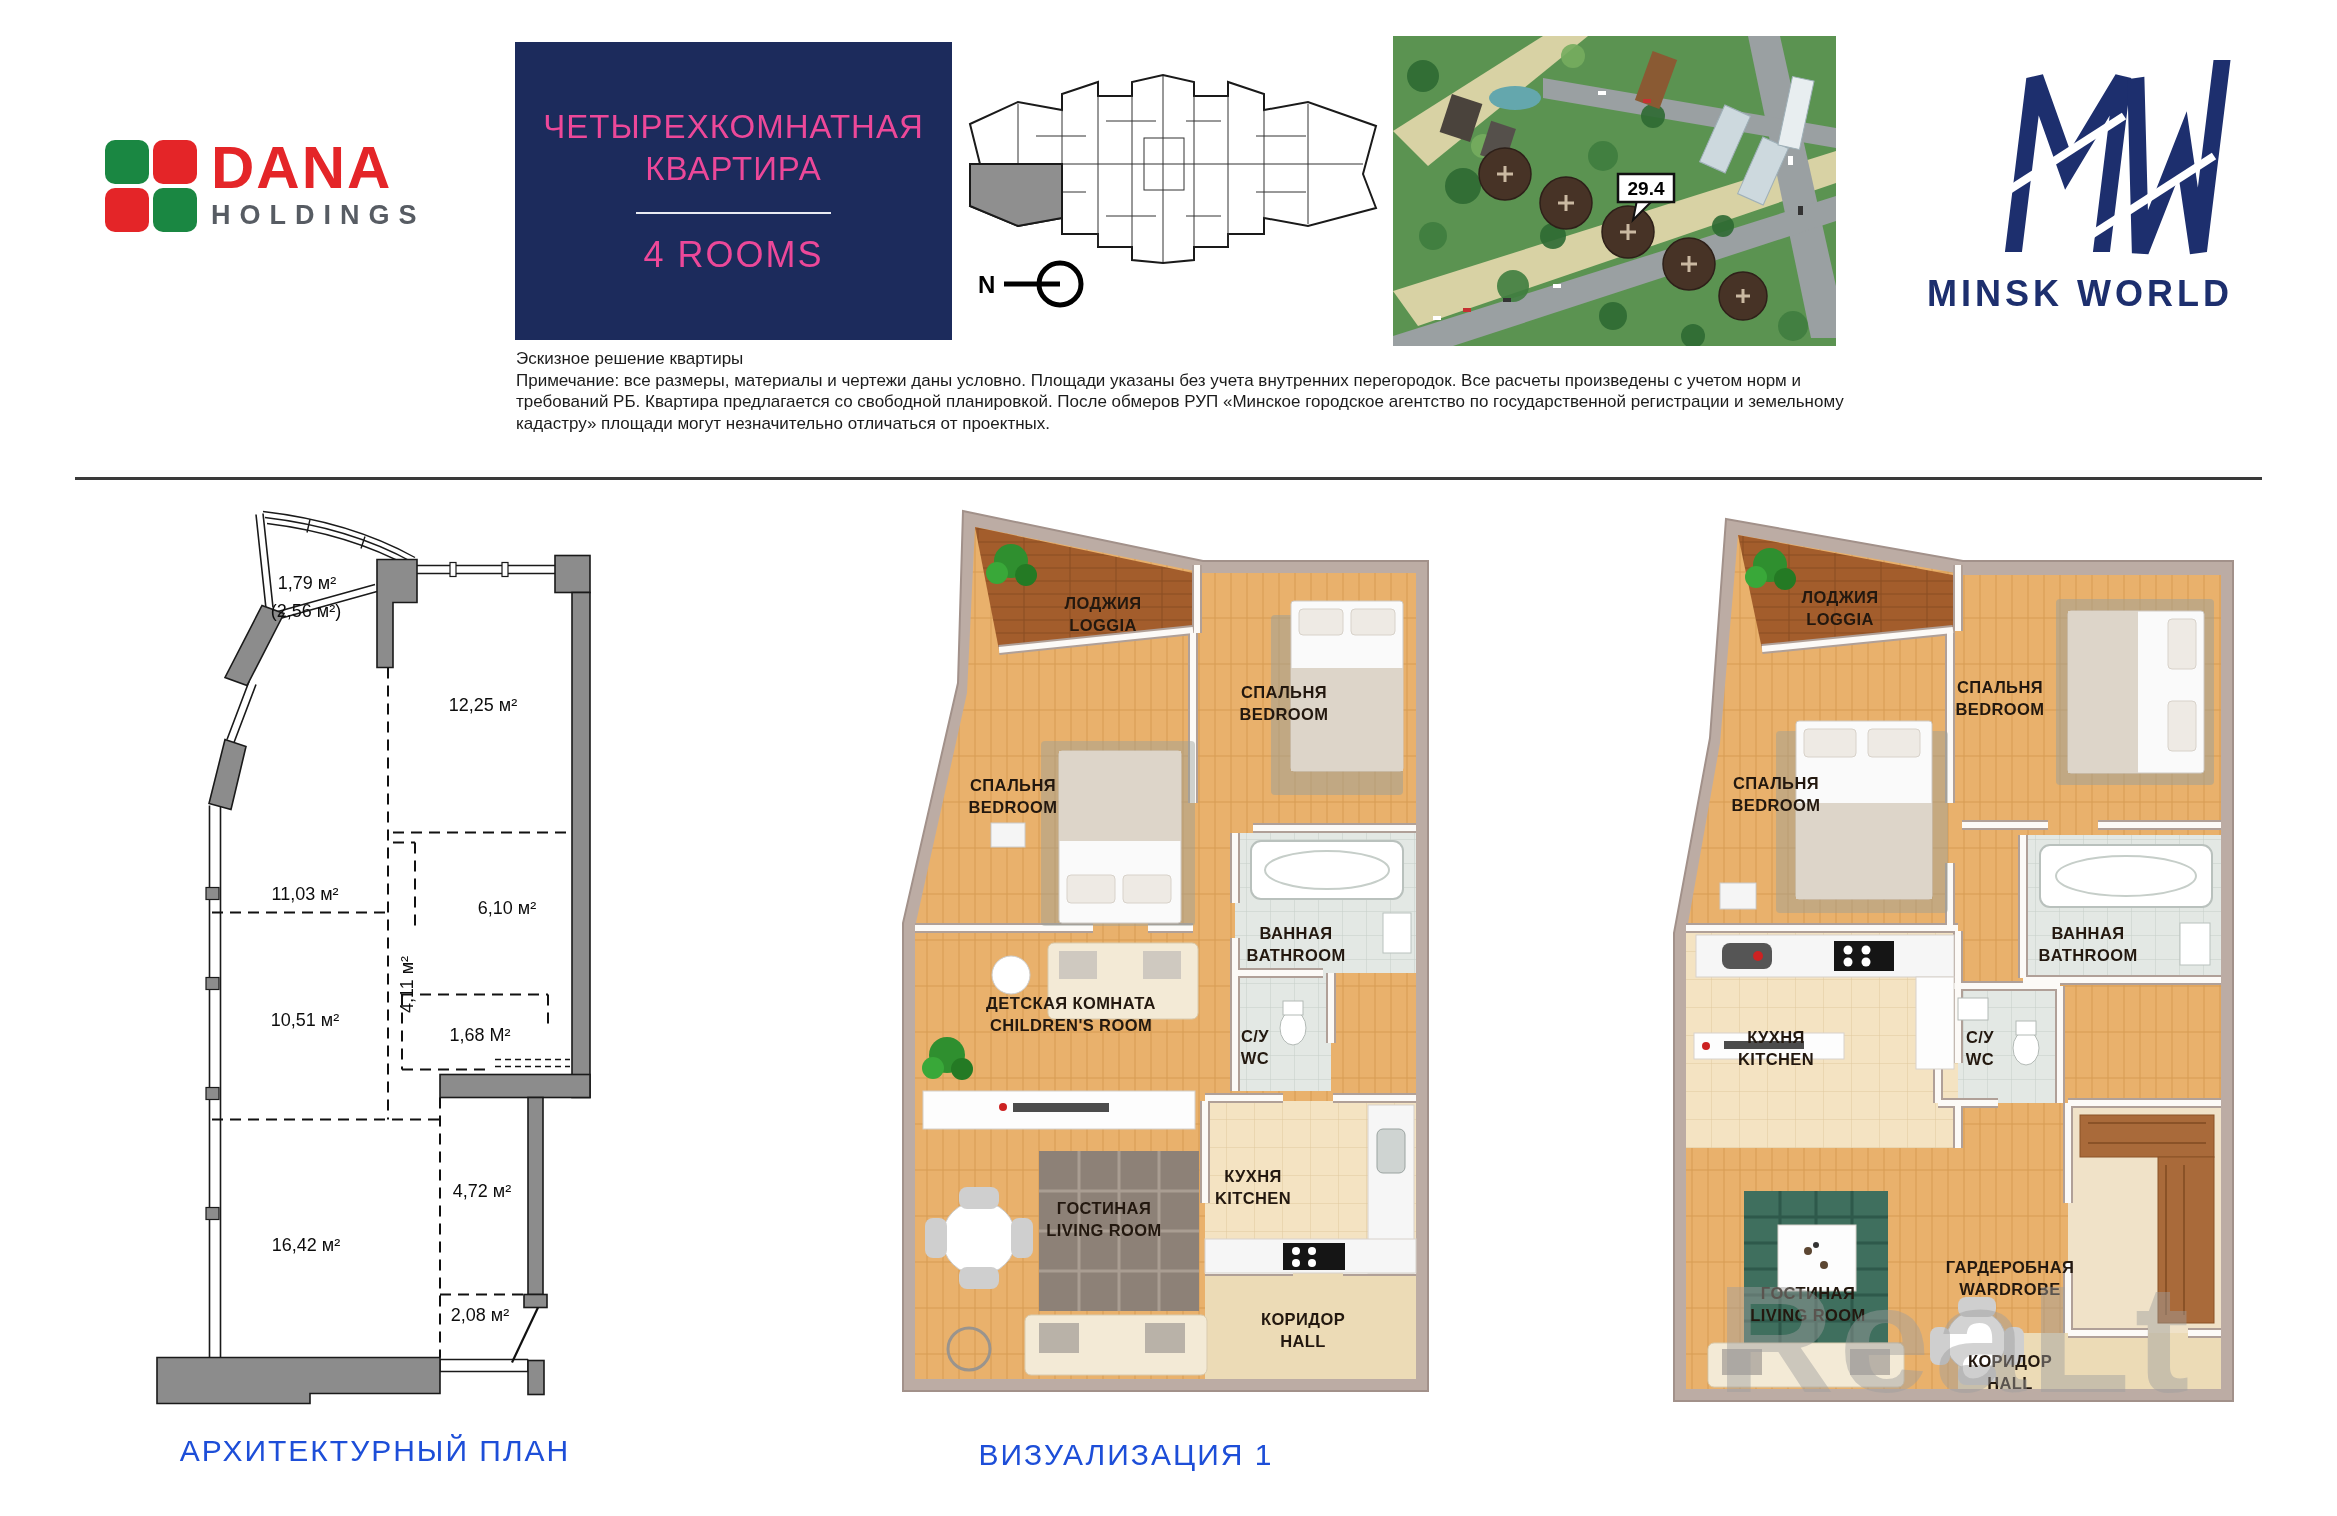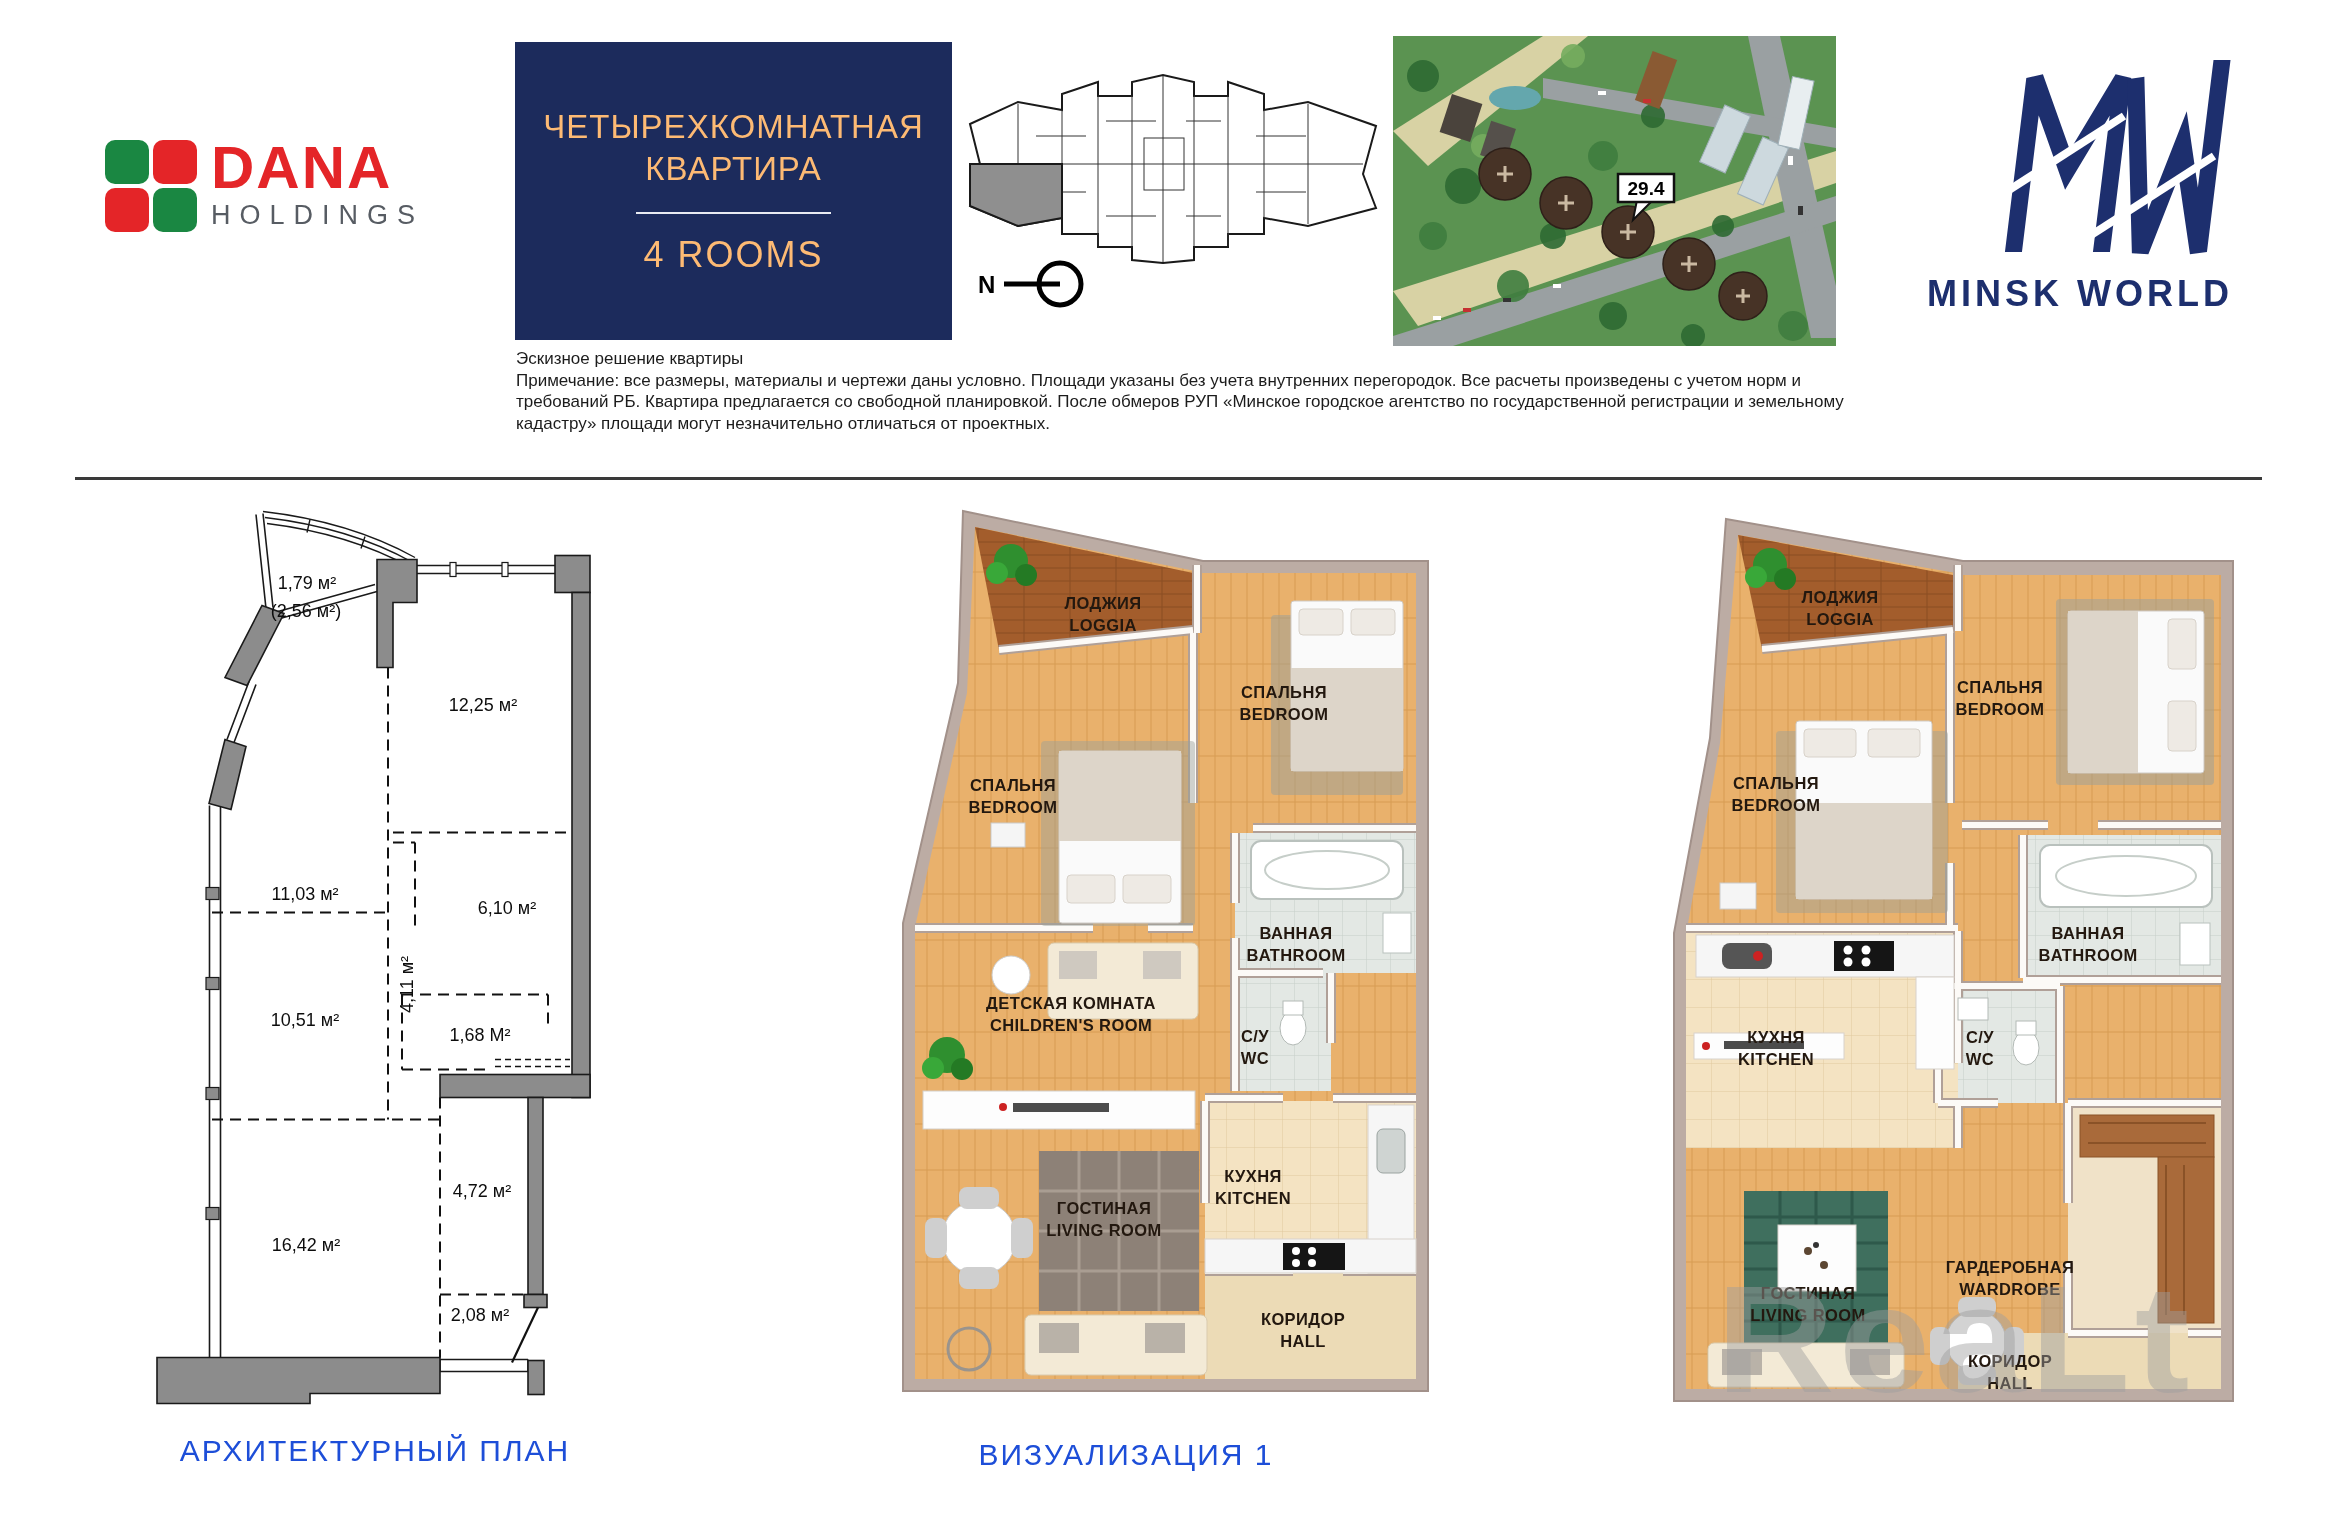--- a/index.html
+++ b/index.html
@@ -4,22 +4,22 @@
 <style>
   html,body{margin:0;padding:0;background:#fff;}
   body{width:2337px;height:1516px;position:relative;font-family:"Liberation Sans","DejaVu Sans",sans-serif;overflow:hidden;}
   .abs{position:absolute;}
   
   .dana{left:105px;top:140px;width:420px;height:110px;display:flex;}
   .dana-grid{width:92px;height:92px;display:grid;grid-template-columns:44px 44px;grid-template-rows:44px 44px;gap:4px;}
   .dana-sq{border-radius:10px;}
   .dana-text{margin-left:14px;}
   .dana-name{font-size:60px;font-weight:800;color:#e42528;letter-spacing:2px;line-height:56px;}
-  .dana-sub{font-size:27px;font-weight:400;color:#575c63;letter-spacing:9px;margin-top:4px;}
-  .title-box{left:515px;top:42px;width:437px;height:298px;background:#1c2b5c;color:#fdba74;
+  .dana-sub{font-size:27px;font-weight:700;color:#575c63;letter-spacing:9px;margin-top:4px;}
+  .title-box{left:515px;top:42px;width:437px;height:298px;background:#1c2b5c;color:#ec4899;
     display:flex;flex-direction:column;align-items:center;justify-content:center;text-align:center;}
   .title-box .t1{font-size:33px;letter-spacing:1px;line-height:42px;}
   .title-box .rule{width:195px;height:2px;background:#e8ebf2;margin:22px 0 20px 0;}
   .title-box .t2{font-size:36px;letter-spacing:2px;}
   .schematic{left:956px;top:46px;width:436px;height:272px;}
   .aerialmap{left:1393px;top:36px;width:443px;height:310px;}
   .mw{left:1912px;top:52px;width:340px;height:278px;}
   .disclaimer{left:516px;top:348px;width:1330px;font-size:17px;line-height:21.5px;color:#1c1c1c;}
   .divider{left:75px;top:477px;width:2187px;height:3px;background:#3a3a3a;}
   

